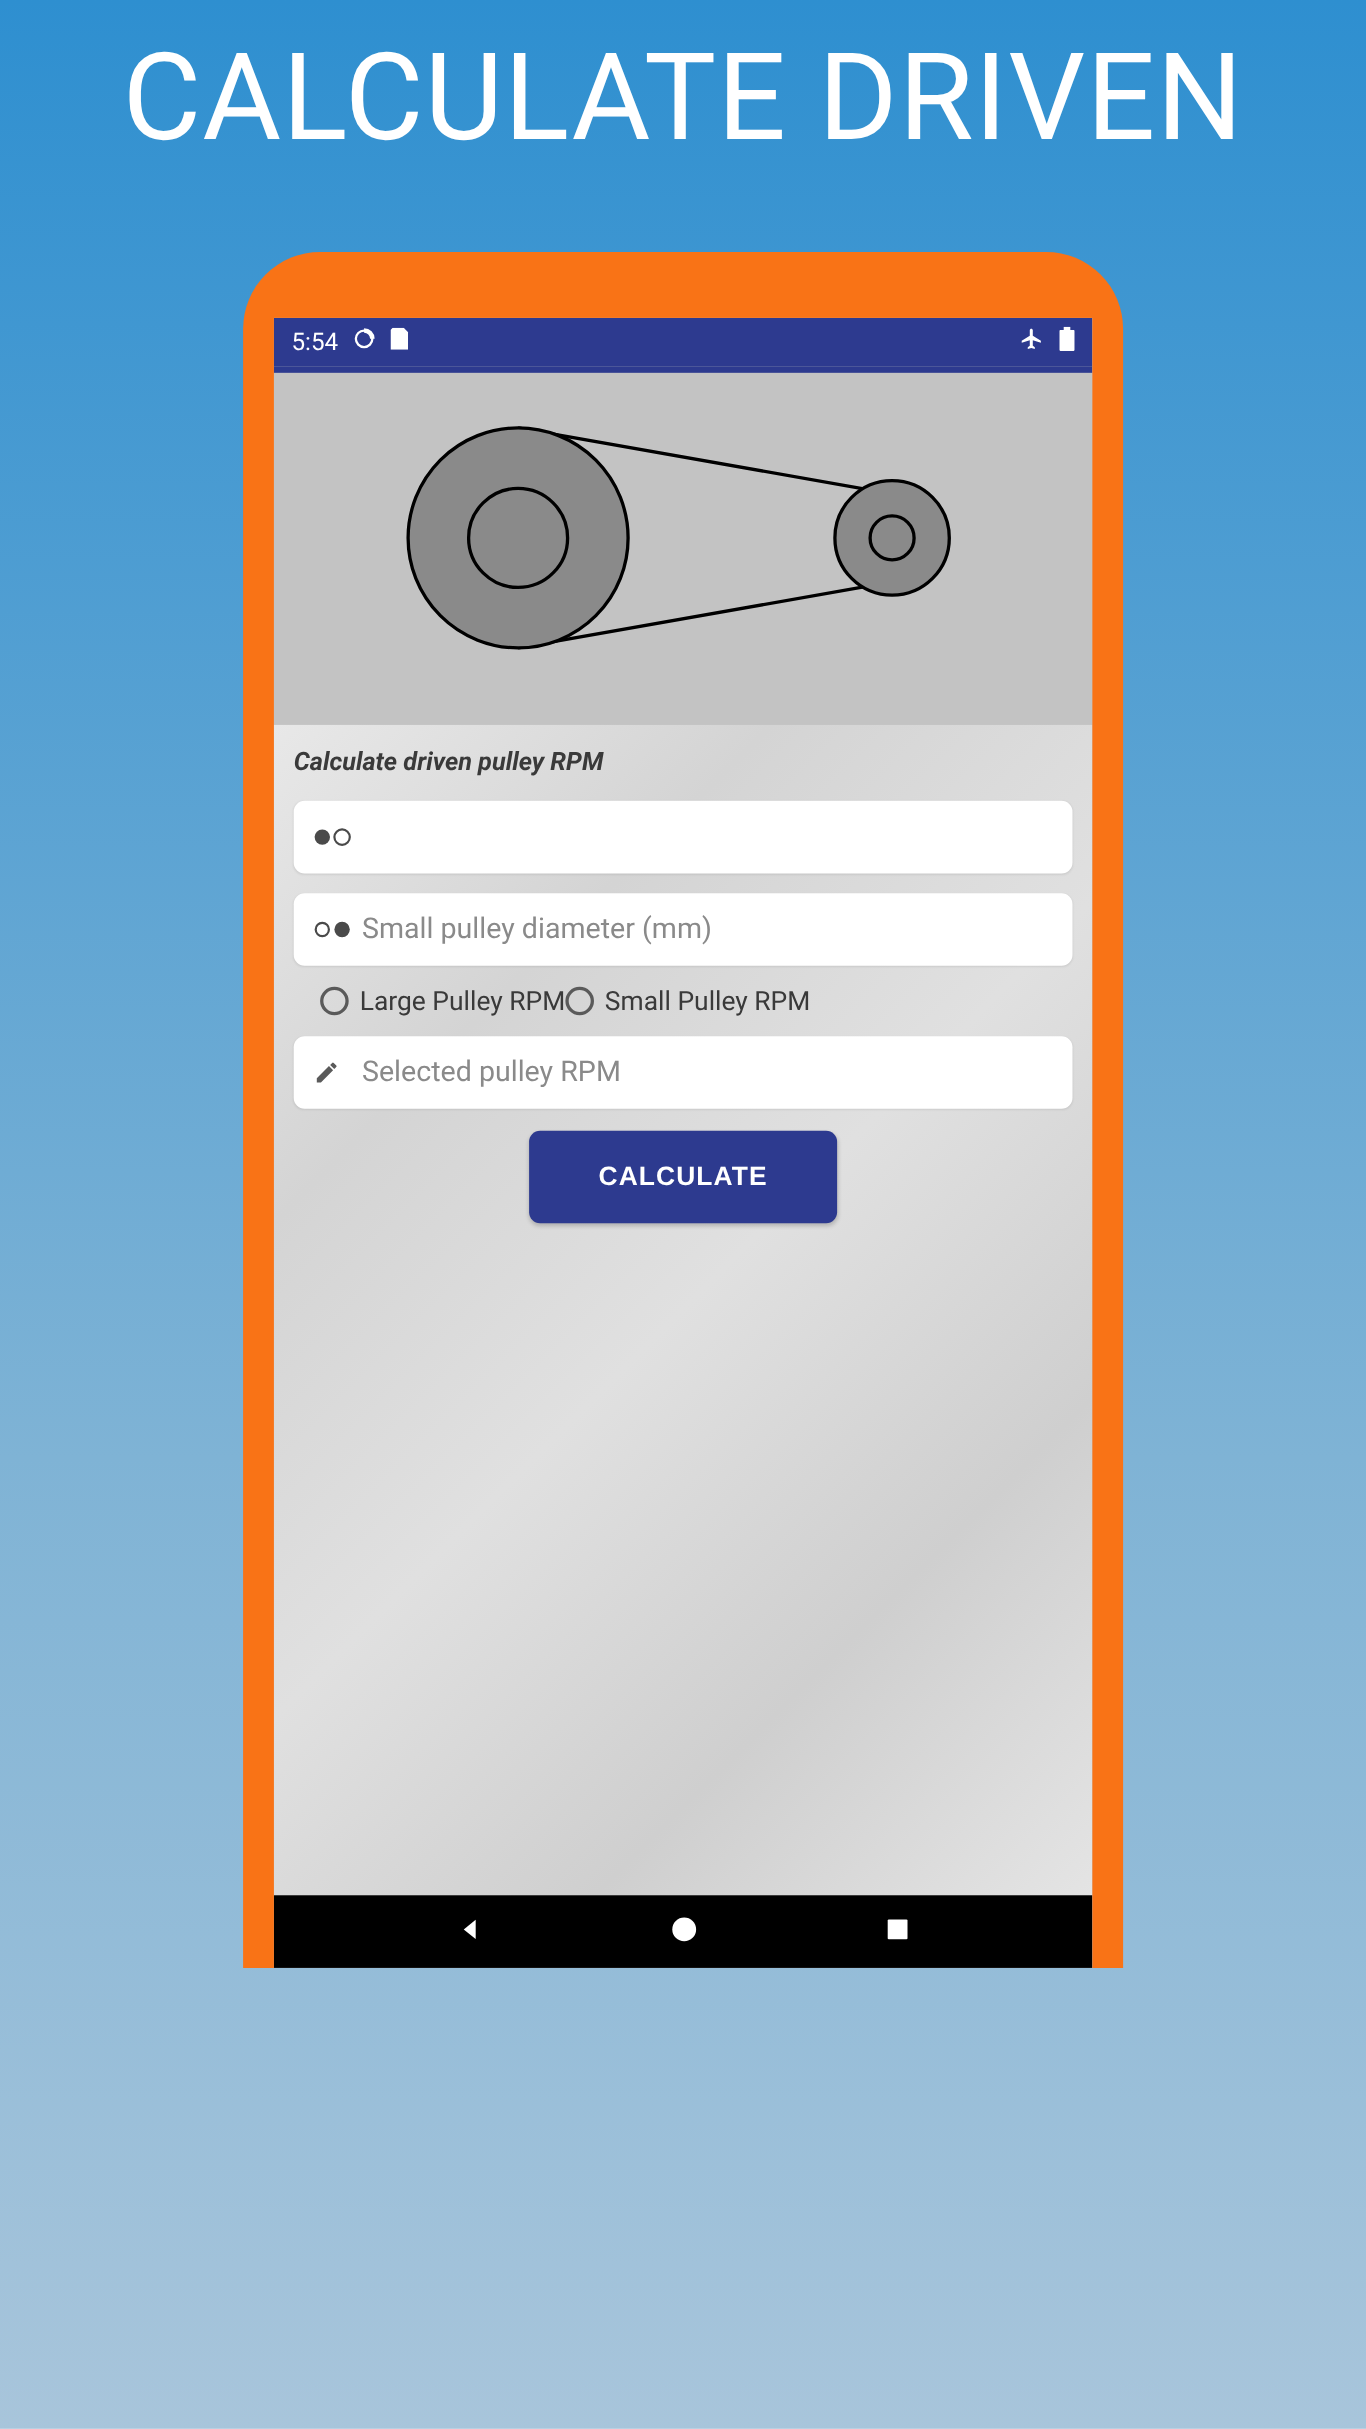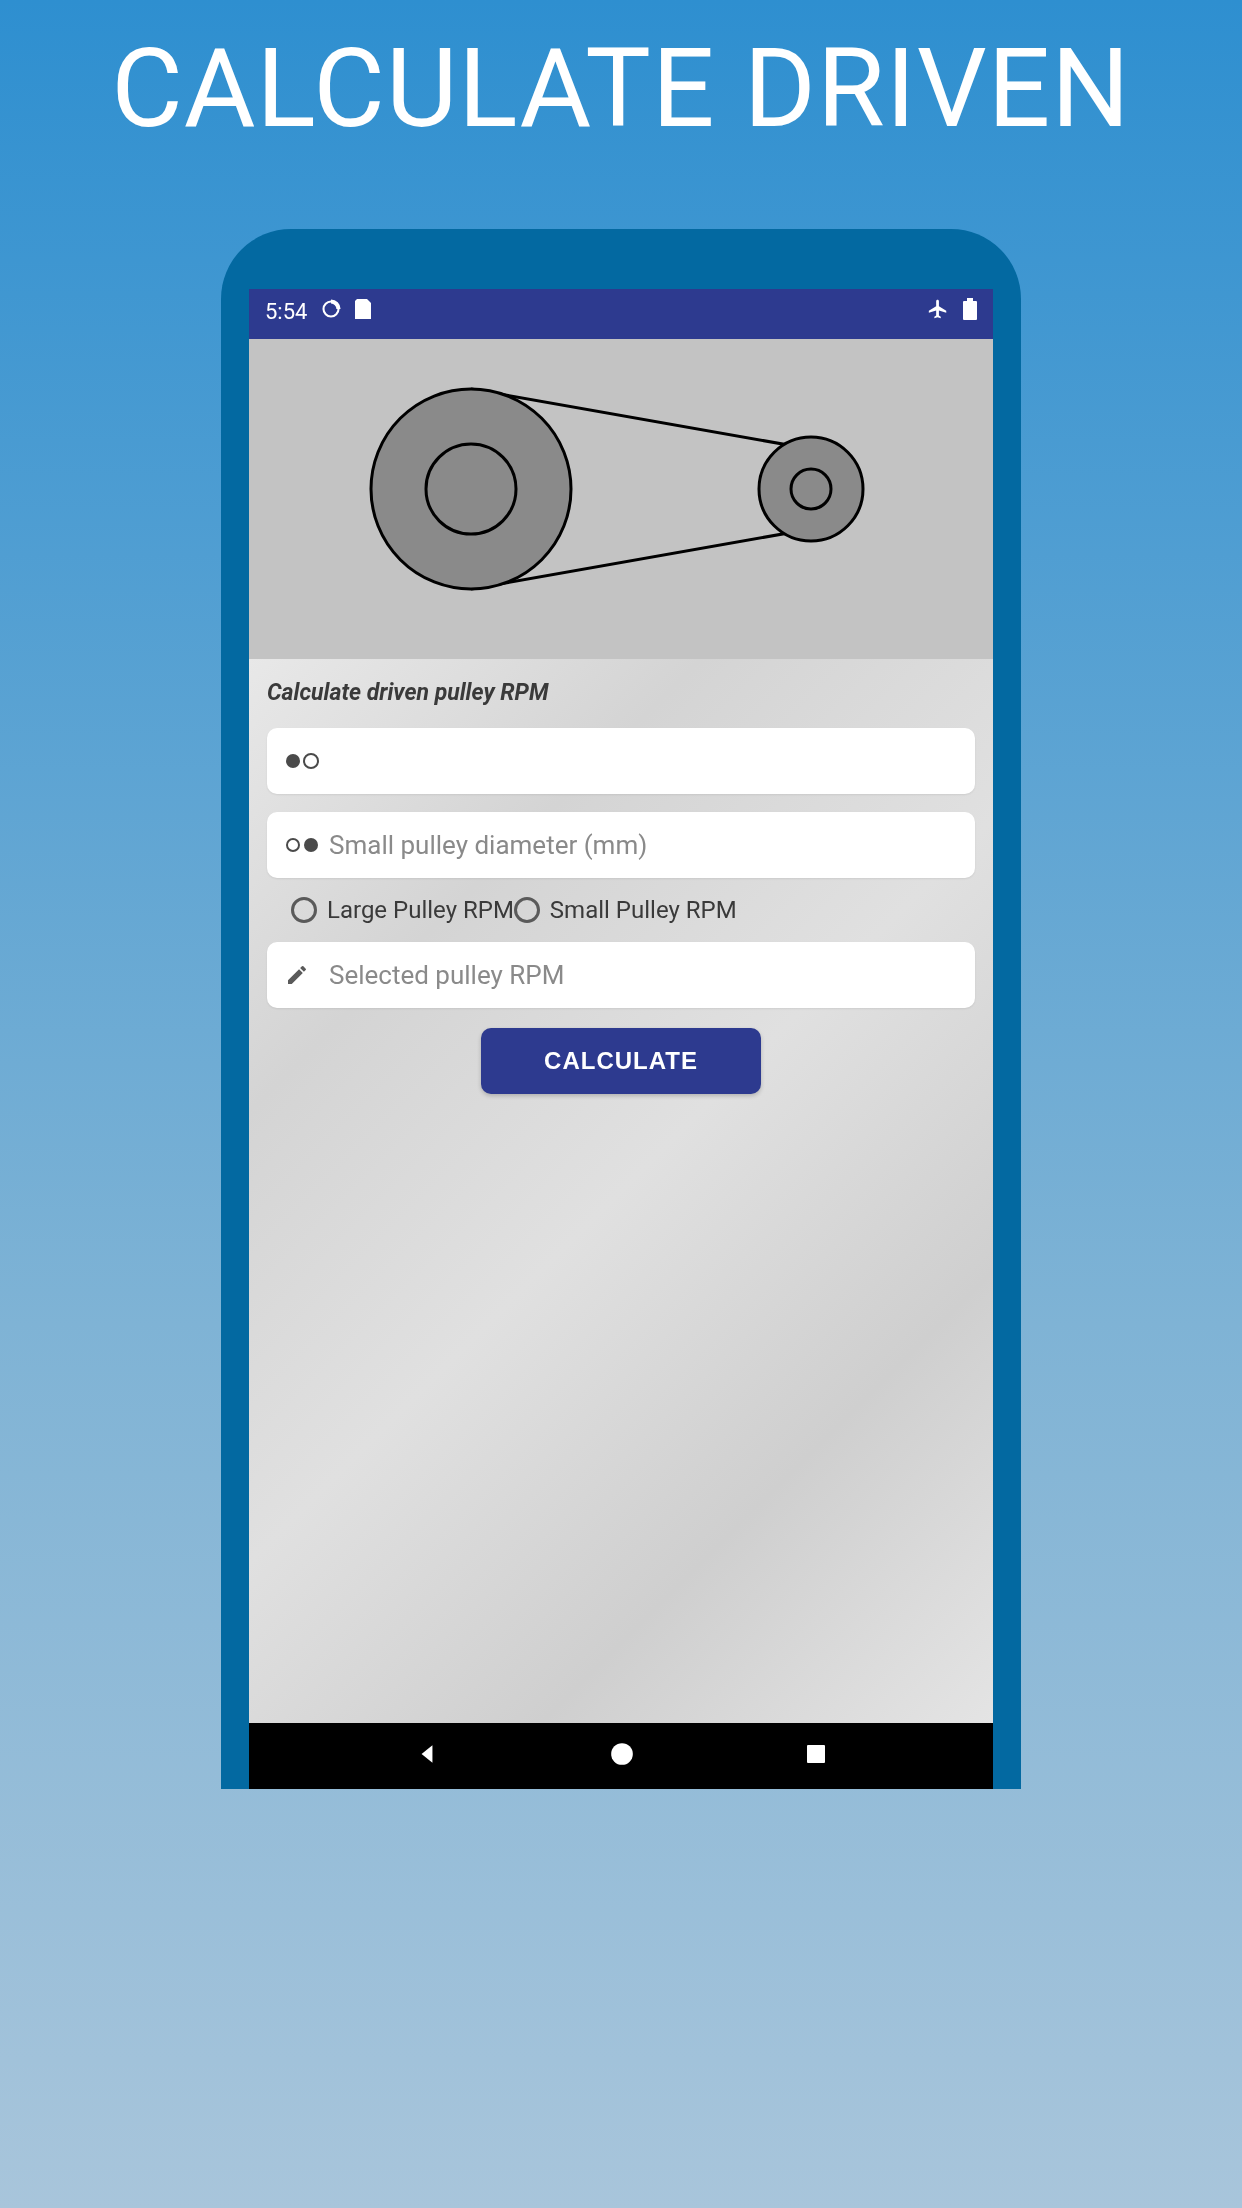--- a/index.html
+++ b/index.html
@@ -15,21 +15,21 @@
     font-weight: 400;
     text-align: center;
     line-height: 1.1;
     padding: 28px 40px 0 40px;
     letter-spacing: 1px;
   }
   .phone-frame {
     width: 800px;
     height: 1560px;
     margin: 80px auto 0 auto;
-    background: #0369a1;
+    background: #f97316;
     border-radius: 70px 70px 0 0;
     padding: 60px 28px 0 28px;
     position: relative;
   }
   .phone-screen {
     width: 100%;
     height: 100%;
     background: #c3c3c3;
     border-radius: 0;
     overflow: hidden;
@@ -115,21 +115,21 @@
   }
   .button-row {
     display: flex;
     gap: 28px;
     justify-content: center;
     margin-top: 20px;
   }
   .btn {
     flex: 1;
     max-width: 280px;
-    height: 66px;
+    height: 84px;
     background: #2d3a8f;
     color: #fff;
     border: none;
     border-radius: 10px;
     font-size: 24px;
     font-weight: 600;
     letter-spacing: 1px;
     display: flex;
     align-items: center;
     justify-content: center;

